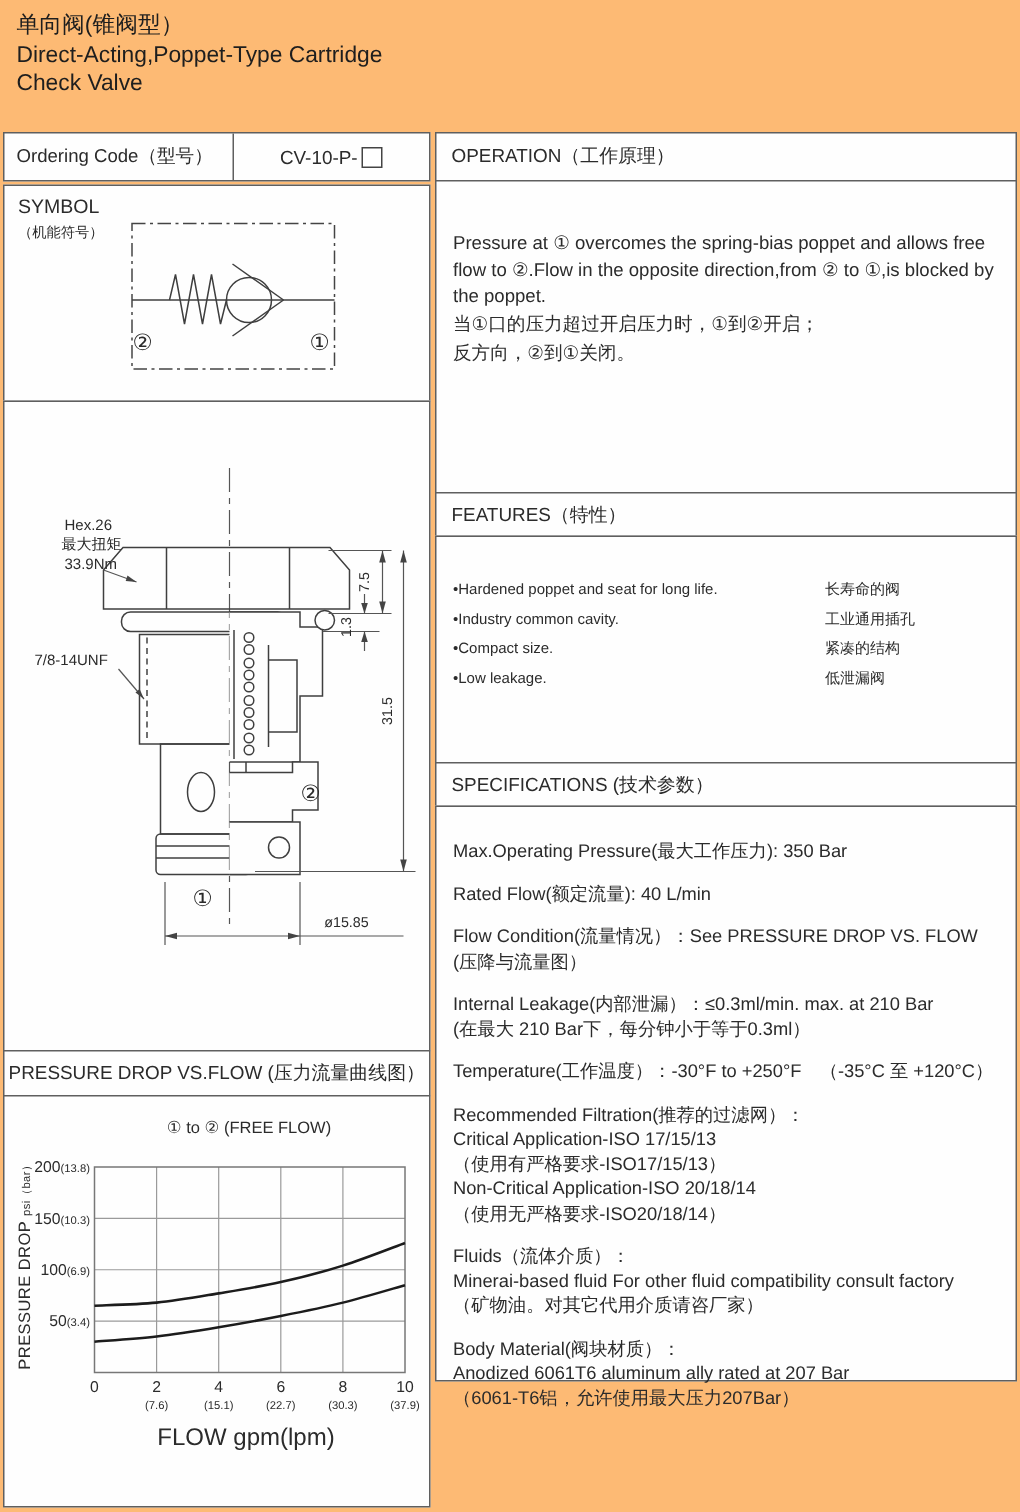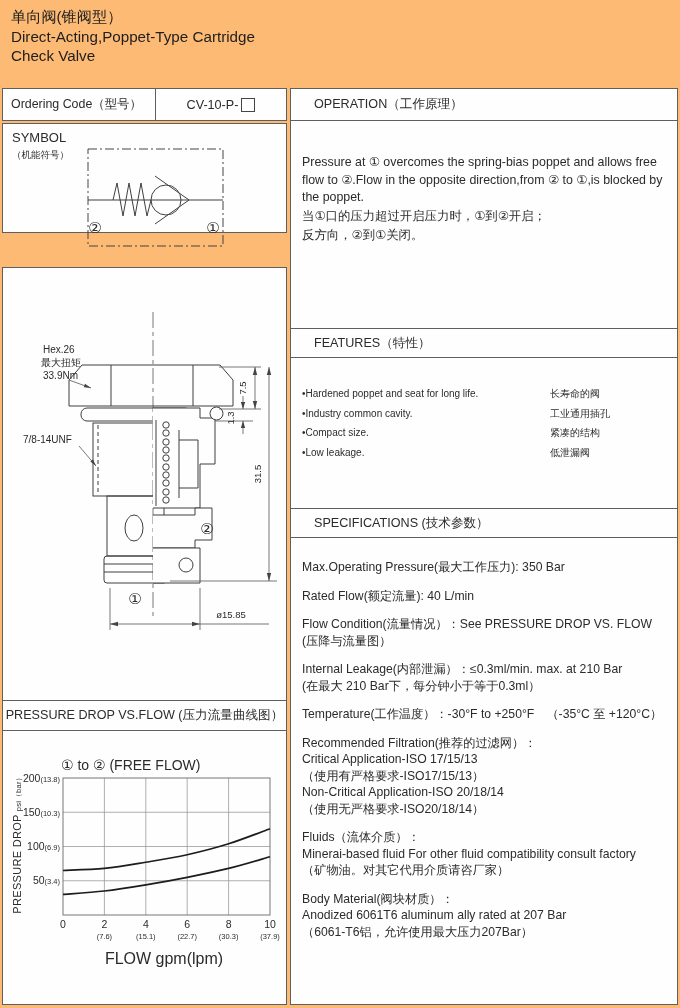--- a/index.html
+++ b/index.html
@@ -1,19 +1,19 @@
 <!DOCTYPE html>
 <html><head>
 <meta charset="utf-8">
 <style>
   html,body{margin:0;padding:0;background:#ffffff;}
   .sheet{position:relative;width:680px;height:1008px;background:#fdba74;
     font-family:"Liberation Sans","DejaVu Sans",sans-serif;color:#2b2b2b;overflow:hidden;}
   .box{position:absolute;border:1px solid #5f5f5f;background:#fefefe;box-sizing:border-box;}
-  .hdr{display:flex;align-items:center;padding-left:23px;font-size:12.6px;}
+  .hdr{display:flex;align-items:center;padding-left:10px;font-size:12.6px;}
   .titleblock{position:absolute;left:11px;top:7px;font-size:15.2px;line-height:19.5px;color:#1e1e1e;}
   .ord-row{display:flex;}
   .ord-label{width:152px;display:flex;align-items:center;padding-left:8px;font-size:12.4px;box-sizing:border-box;}
   .ord-code{flex:1;display:flex;align-items:center;justify-content:center;font-size:12.6px;border-left:1px solid #5f5f5f;}
   .code-box{display:inline-block;width:12px;height:12px;border:1px solid #444;margin-left:3px;background:#fff;}
   .sym-title{position:absolute;left:9px;top:6px;font-size:13px;}
   .sym-sub{position:absolute;left:9px;top:25px;font-size:9.5px;}
   svg{display:block;}
   svg text{fill:#2b2b2b;stroke:none;font-family:"Liberation Sans","DejaVu Sans",sans-serif;}
   .ln{stroke:#3f3f3f;stroke-width:1;fill:none;}
@@ -21,21 +21,21 @@
   .dim{stroke:#555;stroke-width:0.8;fill:none;}
   .dimtxt{font-size:9.5px;}
   .ah{fill:#444;stroke:none;}
   .porttxt{font-size:15px;}
   .op-body{padding:33px 9px 0 11px;font-size:12.4px;line-height:17.5px;}
   .op-zh{line-height:19px;}
   .feat-body{padding:26px 9px 0 11px;font-size:10px;}
   .feat-row{display:grid;grid-template-columns:1fr 118px;line-height:19.5px;}
   .spec-body{padding:21px 8px 0 11px;font-size:12.2px;}
   .spec-entry{margin-bottom:12px;line-height:16.5px;}
-  .chart-title{position:absolute;left:58px;top:26px;width:210px;font-size:14px;}
+  .chart-title{position:absolute;left:58px;top:14px;width:210px;text-align:center;font-size:11px;}
   .chart-xlabel{position:absolute;left:55px;top:219px;width:212px;text-align:center;font-size:16px;}
   .chart-ylabel{position:absolute;left:-81px;top:106px;width:190px;text-align:center;
     transform:rotate(-90deg);font-size:11px;letter-spacing:.3px;white-space:nowrap;}
   .chart-ylabel .units{font-size:7.5px;}
   .grid{stroke:#9a9a9a;stroke-width:.8;}
   .frame{fill:none;stroke:#777;stroke-width:1;}
   .curve{fill:none;stroke:#1c1c1c;stroke-width:1.7;}
   .tick{font-size:10.5px;}
   .tick-main{font-size:10.5px;}
   .tick-sub{font-size:7.5px;}
@@ -52,21 +52,21 @@
   </div>
 
   <div class="box ord-row" style="left:2px;top:88px;width:285px;height:33px;">
     <div class="ord-label">Ordering Code（型号）</div>
     <div class="ord-code">
       <span>CV-10-P-</span>
       <span class="code-box"></span>
     </div>
   </div>
 
-  <div class="box" style="left:2px;top:123px;width:285px;height:110px;">
+  <div class="box" style="left:2px;top:123px;width:285px;height:145px;">
     <div class="sym-title">SYMBOL</div>
     <div class="sym-sub">（机能符号）</div>
     <svg width="283" height="143" viewBox="0 0 283 143">
       <rect x="85" y="25" width="135" height="97" fill="none" stroke="#444" stroke-width="1" stroke-dasharray="9 3 2 3"></rect>
       <line x1="85" y1="76" x2="220" y2="76" class="ln"></line>
       <polyline points="110,76 114,59 120,92 126,59 132,92 138,59 144,92 148,76" class="ln"></polyline>
       <circle cx="163" cy="76" r="15" class="ln"></circle>
       <line x1="152" y1="52" x2="186" y2="76" class="ln"></line>
       <line x1="152" y1="100" x2="186" y2="76" class="ln"></line>
       <text x="92" y="109" class="porttxt" text-anchor="middle">②</text>
@@ -221,21 +221,21 @@
     </div>
     <div class="feat-row">
       <span>•Low leakage.</span>
       <span>低泄漏阀</span>
     </div>
   </div>
 
   <div class="box hdr" style="left:290px;top:508px;width:388px;height:30px;text-align:right;">
     <span>SPECIFICATIONS (技术参数）</span>
   </div>
-  <div class="box spec-body" style="left:290px;top:537px;width:388px;height:468px;">
+  <div class="box spec-body" style="left:290px;top:537px;width:388px;height:384px;">
     <div class="spec-entry">
       <div>Max.Operating Pressure(最大工作压力): 350 Bar</div>
     </div>
     <div class="spec-entry">
       <div>Rated Flow(额定流量): 40 L/min</div>
     </div>
     <div class="spec-entry">
       <div>Flow Condition(流量情况）：See PRESSURE DROP VS. FLOW</div>
       <div>(压降与流量图）</div>
     </div>

